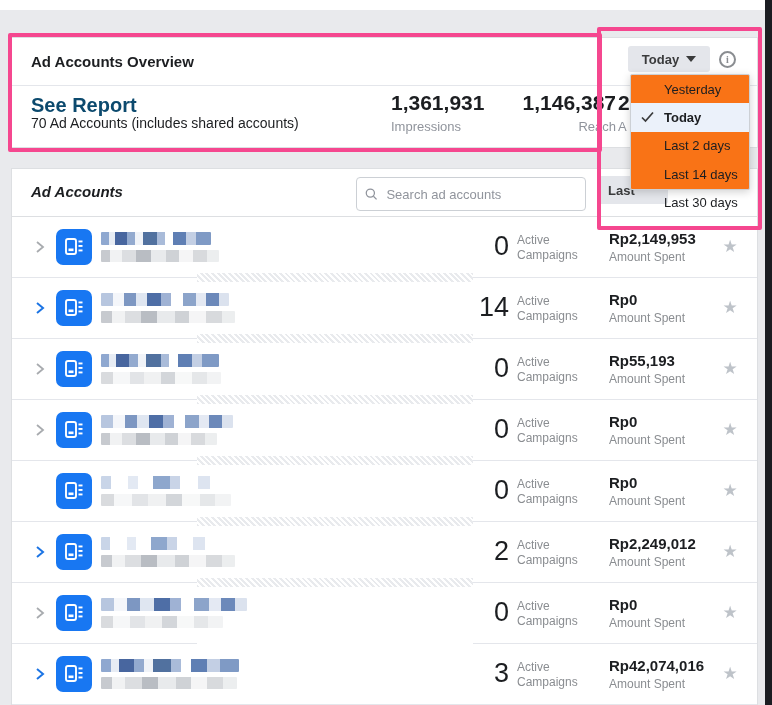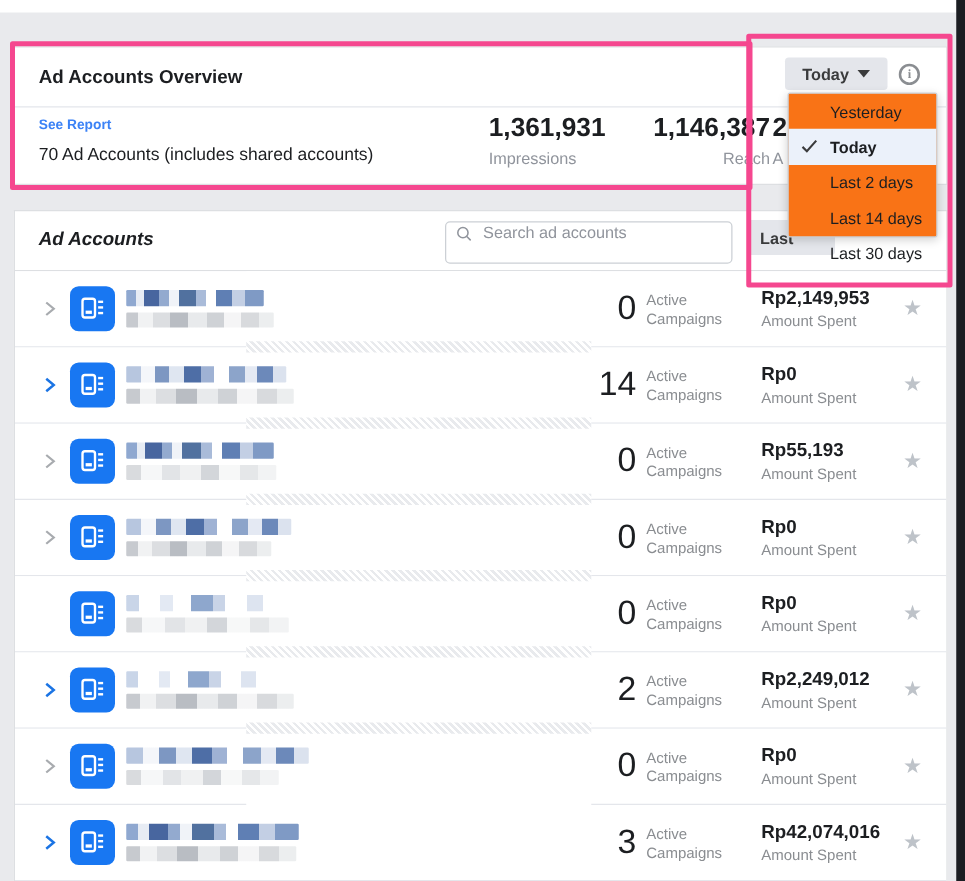--- a/index.html
+++ b/index.html
@@ -8,41 +8,41 @@
   .abs{position:absolute;}
   
   .top-strip{left:0;top:0;width:765px;height:10px;background:#FFFFFF;}
   .edge-dark{left:765px;top:0;width:7px;height:705px;background:#1B1D22;}
   
   .card{background:#FFFFFF;border:1px solid #DDDFE2;box-sizing:border-box;}
   .overview-card{left:11px;top:37px;width:747px;height:111px;}
   .accounts-card{left:11px;top:168px;width:747px;height:537px;border-bottom:none;}
   .ov-title{left:19px;top:15px;font-size:15px;font-weight:bold;}
   .ov-divider{left:0;top:47px;width:745px;height:1px;background:#E4E6EB;}
-  .see-report{left:19px;top:56px;font-size:11px;font-weight:bold;color:#3b82f6;cursor:pointer;}
+  .see-report{left:19px;top:56px;font-size:20px;font-weight:bold;color:#0c4a6e;cursor:pointer;}
   .ov-sub{left:19px;top:77px;font-size:14px;color:#1C1E21;}
   .stat{width:110px;}
   .stat .v{font-size:21px;font-weight:bold;}
   .stat .l{font-size:13px;color:#90949C;margin-top:4px;}
   .stat1{left:379px;top:53px;}
   .stat2{left:494px;top:53px;text-align:right;}
   .stat3{left:606px;top:53px;}
   
   .today-btn{left:628px;top:46px;width:82px;height:26px;background:#E4E6EB;border-radius:3px;
              display:flex;align-items:center;justify-content:center;gap:7px;cursor:pointer;}
   .today-btn .lbl{font-size:13px;font-weight:bold;color:#3A3B3C;}
   .caret{width:0;height:0;border-left:5px solid transparent;border-right:5px solid transparent;
          border-top:6px solid #3A3B3C;}
   .info{left:719px;top:51px;width:13px;height:13px;border:2px solid #8A8D91;border-radius:50%;
         display:flex;align-items:center;justify-content:center;font-size:10px;font-weight:bold;
         color:#8A8D91;cursor:pointer;font-family:"Liberation Serif",serif;}
   
   .ac-title{left:19px;top:14px;font-size:15px;font-weight:bold;font-style:italic;}
   .search{left:344px;top:8px;width:230px;height:27px;border:1px solid #CCD0D5;border-radius:4px;
-          background:#fff;display:flex;align-items:flex-end;box-sizing:border-box;padding:16px 8px;gap:7px;}
+          background:#fff;display:flex;align-items:center;box-sizing:border-box;padding:16px 8px;gap:7px;}
   .search input{border:none;outline:none;font-size:13px;color:#1C1E21;width:100%;background:transparent;
           font-family:"Liberation Sans",sans-serif;}
   .search input::placeholder{color:#90949C;}
   .range-btn{left:586px;top:7px;width:70px;height:28px;background:#E4E6EB;border-radius:3px;
           display:flex;align-items:center;box-sizing:border-box;padding-left:10px;
           font-size:13px;font-weight:bold;color:#3A3B3C;cursor:pointer;}
   .ac-divider{left:0;top:47px;width:745px;height:1px;background:#DDDFE2;}
   
   .rows{left:0;top:48px;width:745px;}
   .row{position:relative;height:60px;border-bottom:1px solid #E4E6EB;cursor:pointer;background:#fff;}

